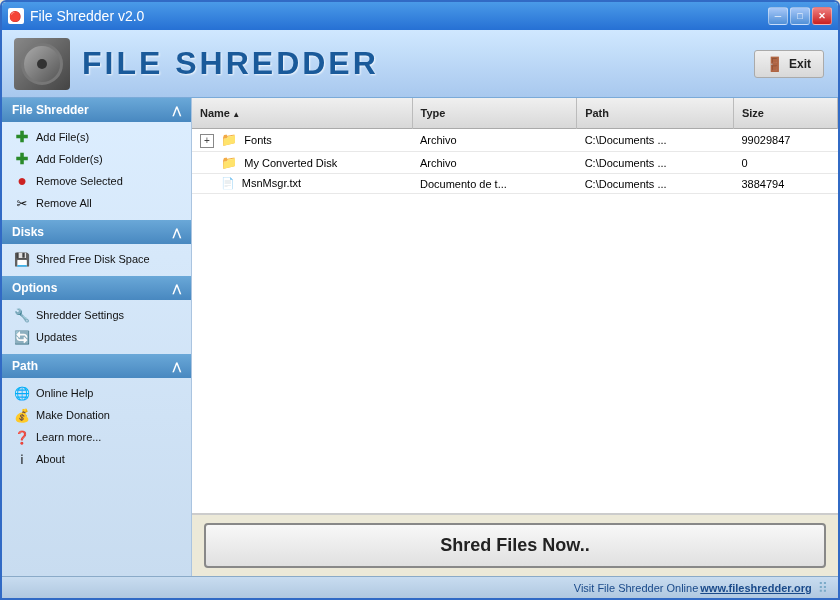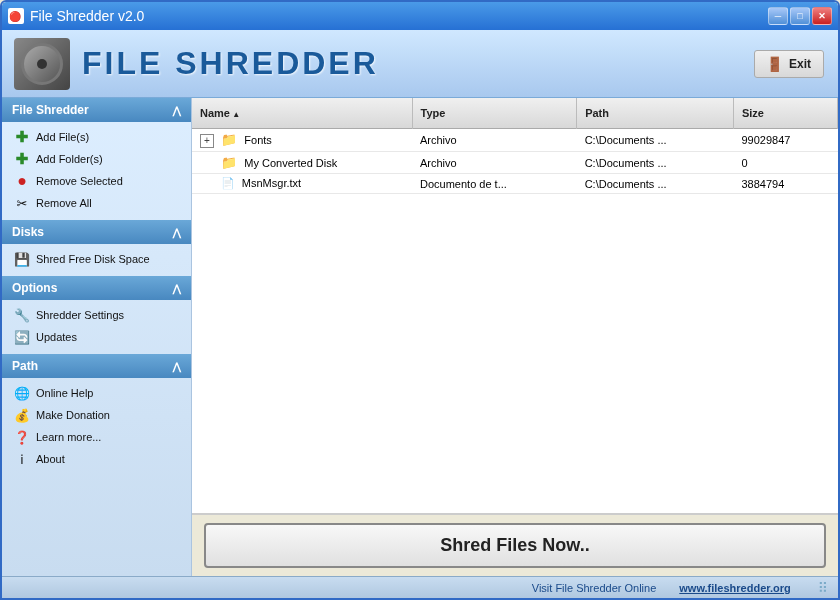--- a/index.html
+++ b/index.html
@@ -339,21 +339,21 @@
     .status-bar {
       height: 22px;
       background: linear-gradient(to bottom, #c8dcf0, #b0c8e0);
       border-top: 1px solid #8aaac8;
       display: flex;
       align-items: center;
       justify-content: flex-end;
       padding: 0 10px;
       font-size: 11px;
       color: #1a4a8a;
-      gap: 23px;
+      gap: 2px;
       flex-shrink: 0;
     }
 
     .status-link {
       color: #1a4a8a;
       font-weight: bold;
       text-decoration: underline;
       cursor: pointer;
     }
 

